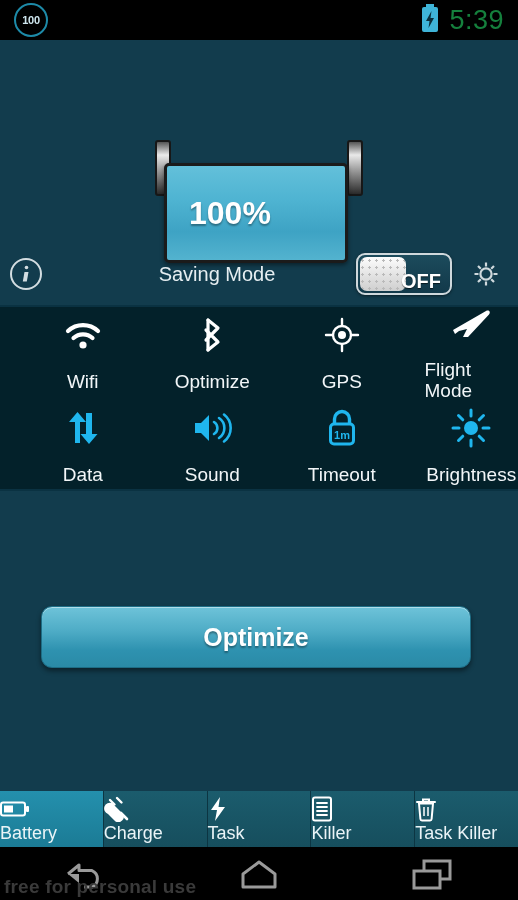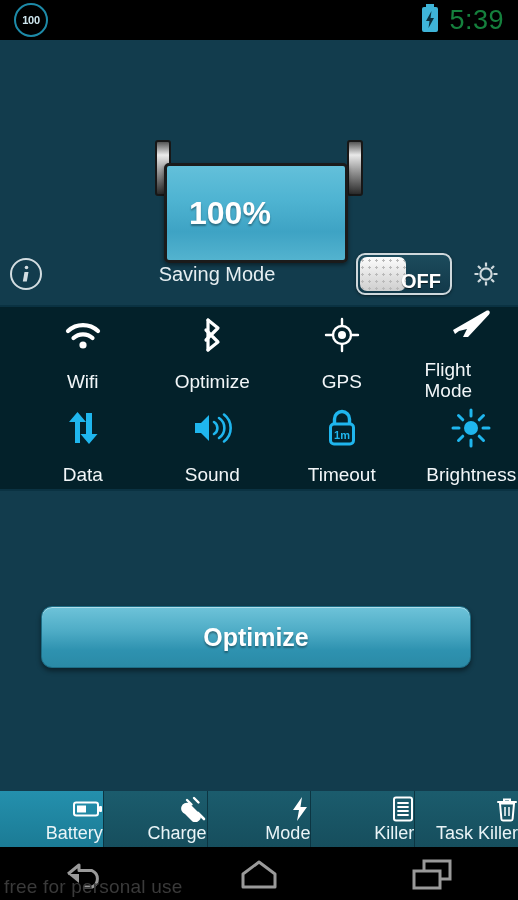--- a/index.html
+++ b/index.html
@@ -115,38 +115,38 @@
     color:#fff;font-size:25px;font-weight:bold;
     text-shadow:0 2px 2px rgba(0,0,0,.35);
   }
 
   
   .tabbar{
     position:absolute;top:791px;left:0;width:518px;height:56px;display:flex;
     background:#17505f;
   }
   .tab{
-    flex:1;display:flex;flex-direction:column;align-items:flex-end;justify-content:center;
+    flex:1;display:flex;flex-direction:column;align-items:flex-start;justify-content:center;
     gap:1px;border-right:1px solid #0c3542;box-sizing:border-box;
     background:linear-gradient(180deg,#1b5c6d 0%,#164e5d 100%);
   }
   .tab:last-child{border-right:none;}
   .tab.selected{background:linear-gradient(180deg,#2490ad 0%,#1b7b95 100%);}
   .tab .ic{height:26px;display:flex;align-items:center;justify-content:center;}
   .tablabel{color:#eaf4f7;font-size:18px;line-height:20px;}
 
   
   .navbar{
     position:absolute;top:847px;left:0;width:518px;height:53px;background:#000;
     display:flex;align-items:center;justify-content:space-around;
   }
   .navbar .nb{width:70px;height:40px;display:flex;align-items:center;justify-content:center;}
   .watermark{
     position:absolute;left:4px;top:876px;color:#3a3a3a;font-size:19px;
-    letter-spacing:.2px;white-space:nowrap;
+    letter-spacing:.2px;white-space:nowrap;font-weight:bold;
   }
 </style>
 </head>
 <body>
 
 <div class="phone">
 
   <div class="statusbar">
     <div class="badge100">
       <span>100</span>
@@ -331,21 +331,21 @@
       </span>
       <span class="tablabel">Charge</span>
     </div>
 
     <div class="tab">
       <span class="ic">
         <svg width="20" height="26" viewBox="0 0 20 26">
           <path d="M12 1 L3 14 L9 14 L7 25 L17 11 L10.5 11 Z" fill="#ffffff"></path>
         </svg>
       </span>
-      <span class="tablabel">Mode</span>
+      <span class="tablabel">Task</span>
     </div>
 
     <div class="tab">
       <span class="ic">
         <svg width="22" height="26" viewBox="0 0 22 26">
           <rect x="2" y="1.5" width="18" height="23" rx="2" fill="none" stroke="#ffffff" stroke-width="2"></rect>
           <g stroke="#ffffff" stroke-width="1.8" stroke-linecap="round">
             <path d="M6 7 h10 M6 11 h10 M6 15 h10 M6 19 h10"></path>
           </g>
         </svg>

